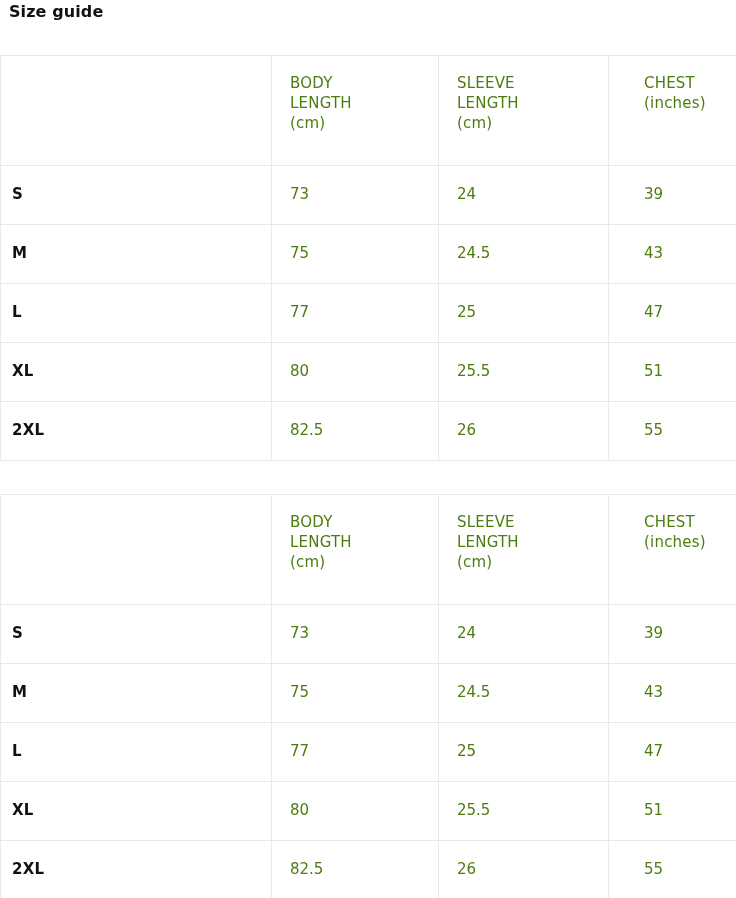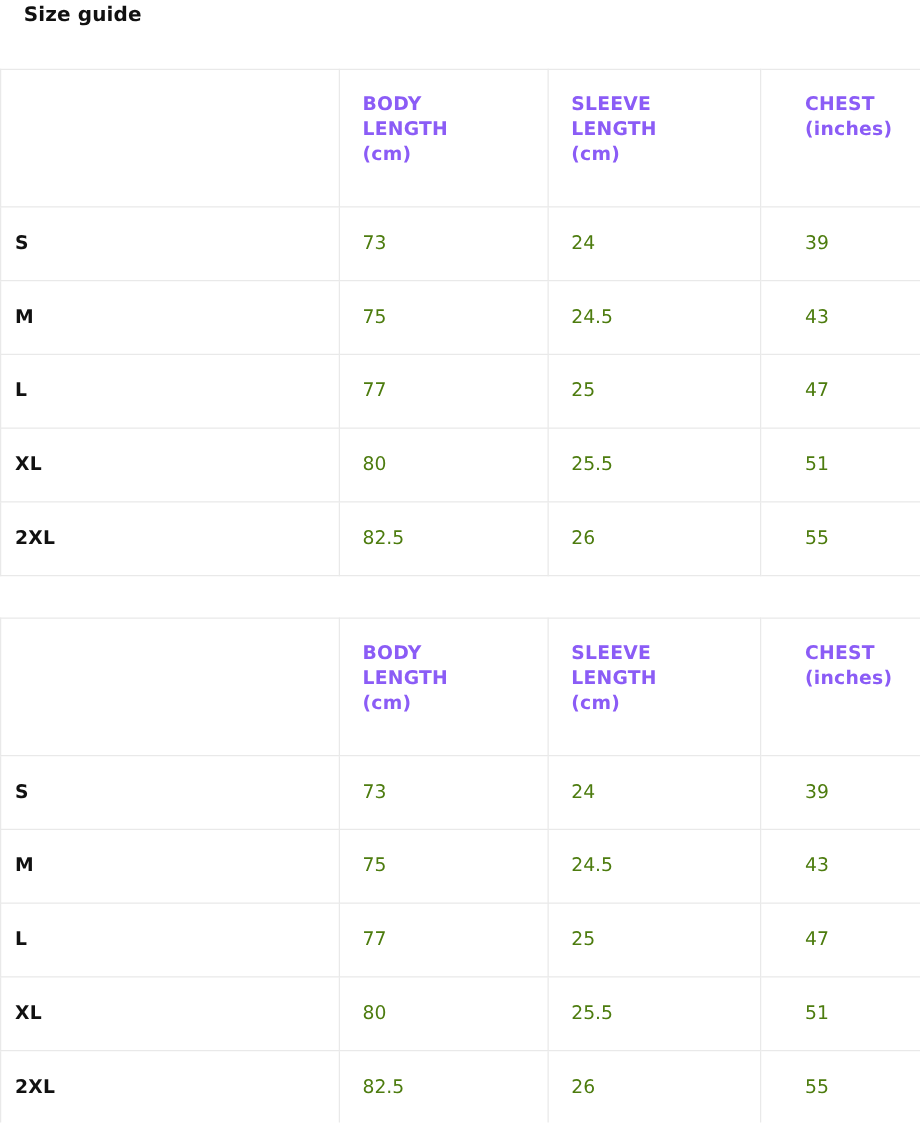--- a/index.html
+++ b/index.html
@@ -20,21 +20,21 @@
     width: 736px;
     box-sizing: border-box;
   }
 
   .page-title {
     font-size: 16px;
     font-weight: bold;
     line-height: 20px;
     color: #111111;
     padding: 2px 0 0 2px;
-    margin: 0 0 33px 17px;
+    margin: 0 0 33px 7px;
     letter-spacing: 0.1px;
   }
 
   .size-table {
     width: 736px;
     border-collapse: collapse;
     table-layout: fixed;
     font-size: 15px;
   }
 
@@ -63,27 +63,27 @@
     border-left: 1px solid #e9e9e9;
   }
 
   .size-table th:last-child,
   .size-table td:last-child {
     border-right: none;
     padding-left: 35px;
   }
 
   .size-table thead th {
-    font-weight: bold;
+    font-weight: normal;
     font-size: 15px;
     line-height: 20px;
     height: 110px;
     padding: 17px 18px 0 18px;
     box-sizing: border-box;
-    color: #8b5cf6;
+    color: #4d7c0f;
     letter-spacing: 0.2px;
   }
 
   .size-table thead th.head-size {
     padding-left: 11px;
   }
 
   .size-table tbody td {
     height: 59px;
     padding: 17px 18px 0 18px;

